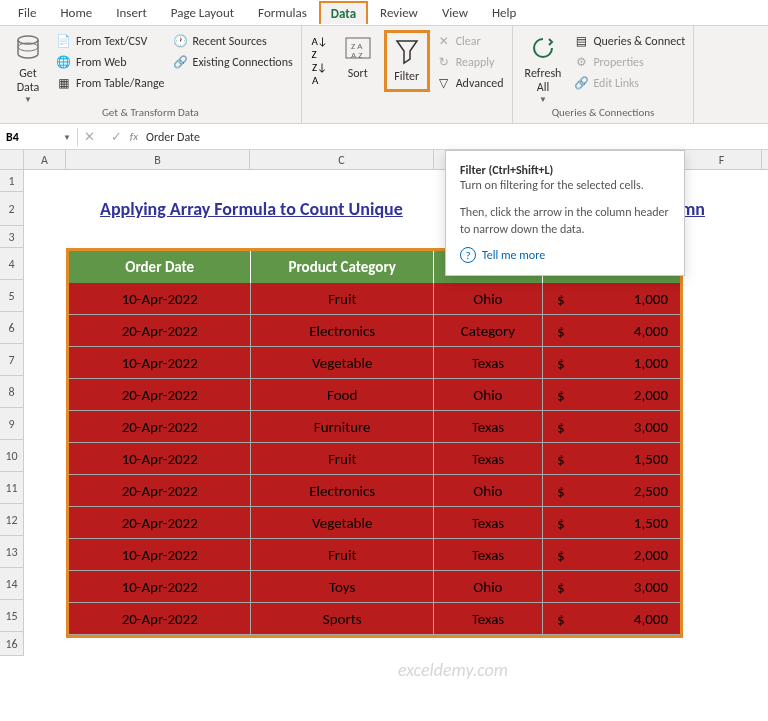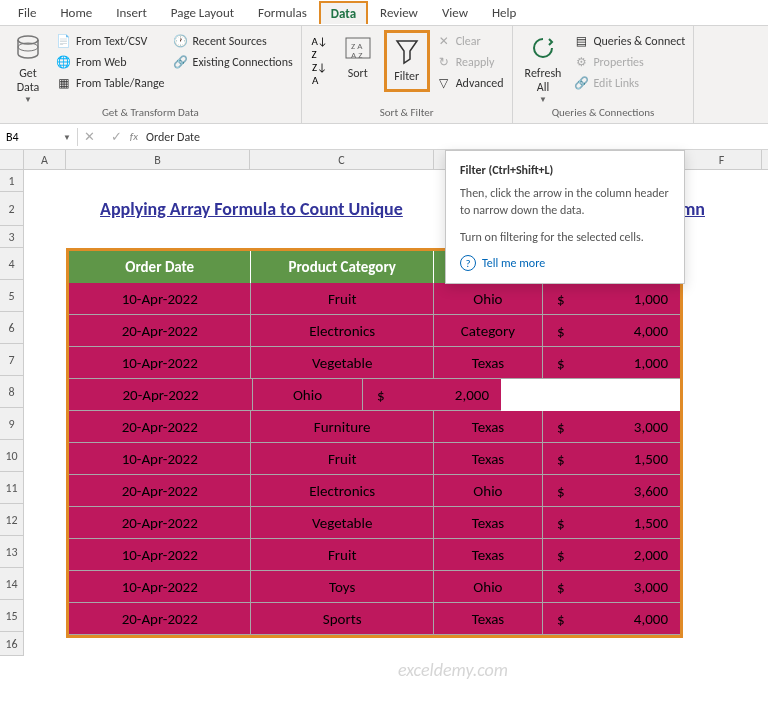--- a/index.html
+++ b/index.html
@@ -21,50 +21,50 @@
 .small-list { display: flex; flex-direction: column; gap: 3px; padding-top: 2px; }
 .small-btn { display: flex; align-items: center; gap: 4px; font-size: 12px; color: #333; padding: 1px 2px; }
 .small-btn .icon { width: 16px; height: 16px; display: flex; align-items: center; justify-content: center; }
 .sort-block { display: flex; flex-direction: column; gap: 2px; justify-content: center; }
 .sort-mini { width: 24px; height: 24px; display: flex; align-items: center; justify-content: center; border: 1px solid transparent; }
 .filter-highlight { border: 3px solid #e08b27; padding: 2px 4px; }
 .disabled { color: #ababab; }
 
 
 .formula-bar { display: flex; align-items: center; height: 26px; border-bottom: 1px solid #d4d4d4; background: #fff; }
-.name-box { width: 78px; border-right: 1px solid #d4d4d4; padding: 2px 6px; font-size: 12px; display: flex; align-items: center; justify-content: space-between; }
+.name-box { width: 78px; border-right: 1px solid #d4d4d4; padding: 2px 6px; font-size: 12px; display: flex; align-items: center; justify-content: space-between; font-weight: bold; }
 .fx-box { display: flex; align-items: center; padding: 0 8px; gap: 8px; flex: 1; }
 .fx-label { font-style: italic; color: #888; font-size: 11px; }
 .fx-val { font-size: 12px; color: #333; }
 .fx-btns { display: flex; gap: 10px; color: #aaa; }
 
 
 .grid-wrap { position: relative; }
 .colheads { display: flex; background: #f0f0f0; border-bottom: 1px solid #ccc; height: 20px; }
 .corner { width: 24px; border-right: 1px solid #ccc; background: #f0f0f0; }
 .ch { border-right: 1px solid #ccc; text-align: center; font-size: 12px; color: #555; line-height: 20px; }
 .w-a { width: 42px; } .w-b { width: 184px; } .w-c { width: 184px; } .w-d { width: 110px; } .w-e { width: 138px; } .w-f { width: 80px; }
 .rowhead { width: 24px; border-right: 1px solid #ccc; border-bottom: 1px solid #ccc; background: #f0f0f0; text-align: center; font-size: 12px; color: #555; display: flex; align-items: center; justify-content: center; }
 
 
 .title-cell { font-family: 'Calibri'; font-size: 18px; font-weight: 700; color: #323399; text-decoration: underline; text-decoration-color: #323399; padding-left: 20px; display: flex; align-items: center; height: 100%; }
 .tbl { position: absolute; left: 90px; top: 30px; width: 617px; }
 .tbl-outline { border: 3px solid #e08b27; }
 .tbl-row { display: flex; height: 32px; }
 .tbl-head { background: #5f9648; color: #fff; font-weight: 700; font-size: 15px; }
 .tbl-head .c { border-right: 1px solid #fff; }
-.tbl-data .c { border-right: 1px solid #a8a8a8; border-bottom: 1px solid #a8a8a8; background: #be185d; color: #000; font-size: 15px; }
+.tbl-data .c { border-right: 1px solid #a8a8a8; border-bottom: 1px solid #a8a8a8; background: #b91c1c; color: #000; font-size: 15px; }
 .c { display: flex; align-items: center; justify-content: center; }
 .c1 { width: 184px; } .c2 { width: 184px; } .c3 { width: 110px; } .c4 { width: 138px; justify-content: space-between; padding: 0 12px; border-right: none !important; }
 .c4 .dollar { padding-left: 2px; }
 .c4 .num { }
 
 
 .tooltip { position: absolute; left: 445px; top: 150px; width: 240px; background: #fff; border: 1px solid #c6c6c6; box-shadow: 0 4px 12px rgba(0,0,0,.15); padding: 12px 14px; z-index: 100; font-size: 12px; }
-.tooltip .tt-title { font-weight: 700; color: #333; margin-bottom: 8px; }
+.tooltip .tt-title { font-weight: 700; color: #333; }
 .tooltip p { color: #555; margin-bottom: 10px; line-height: 1.4; }
 .tooltip .tt-link { color: #0067b8; display: flex; align-items: center; gap: 6px; }
 .tooltip .qmark { width: 16px; height: 16px; border: 1.5px solid #0067b8; border-radius: 50%; display: flex; align-items: center; justify-content: center; font-size: 11px; }
 
 
 .watermark { position: absolute; bottom: 40px; right: 260px; opacity: .35; font-style: italic; color: #888; font-size: 18px; }
 
 .chev { font-size: 8px; color: #666; }
 </style>
 </head>
@@ -161,21 +161,20 @@
         <div class="small-btn disabled">
             <span class="icon">↻</span>
             <span>Reapply</span>
           </div>
         <div class="small-btn">
             <span class="icon">▽</span>
             <span>Advanced</span>
           </div>
       </div>
     </div>
-    <div class="group-label">Sort &amp; Filter</div>
   </div>
 
   <div class="group">
     <div class="group-buttons">
       <div class="big-btn">
         <span class="icon">
             <svg width="28" height="28">
               <path d="M14 5a9 9 0 1 0 9 9" fill="none" stroke="#217346" stroke-width="2"></path>
               <path d="M20 5l3 3l-3 3" fill="none" stroke="#217346" stroke-width="2"></path>
             </svg>
@@ -317,20 +316,21 @@
           <div class="c c1">10-Apr-2022</div>
           <div class="c c2">Vegetable</div>
           <div class="c c3">Texas</div>
           <div class="c c4">
             <span class="dollar">$</span>
             <span class="num">1,000</span>
           </div>
         </div>
         <div class="tbl-row tbl-data">
           <div class="c c1">20-Apr-2022</div>
+          <div class="c c2">Food</div>
           <div class="c c3">Ohio</div>
           <div class="c c4">
             <span class="dollar">$</span>
             <span class="num">2,000</span>
           </div>
         </div>
         <div class="tbl-row tbl-data">
           <div class="c c1">20-Apr-2022</div>
           <div class="c c2">Furniture</div>
           <div class="c c3">Texas</div>
@@ -347,21 +347,21 @@
             <span class="dollar">$</span>
             <span class="num">1,500</span>
           </div>
         </div>
         <div class="tbl-row tbl-data">
           <div class="c c1">20-Apr-2022</div>
           <div class="c c2">Electronics</div>
           <div class="c c3">Ohio</div>
           <div class="c c4">
             <span class="dollar">$</span>
-            <span class="num">3,600</span>
+            <span class="num">2,500</span>
           </div>
         </div>
         <div class="tbl-row tbl-data">
           <div class="c c1">20-Apr-2022</div>
           <div class="c c2">Vegetable</div>
           <div class="c c3">Texas</div>
           <div class="c c4">
             <span class="dollar">$</span>
             <span class="num">1,500</span>
           </div>
@@ -392,21 +392,21 @@
             <span class="dollar">$</span>
             <span class="num">4,000</span>
           </div>
         </div>
       </div>
   </div>
 </div>
 
 <div class="tooltip">
   <div class="tt-title">Filter (Ctrl+Shift+L)</div>
+  <p>Turn on filtering for the selected cells.</p>
   <p>Then, click the arrow in the column header to narrow down the data.</p>
-  <p>Turn on filtering for the selected cells.</p>
   <div class="tt-link">
     <span class="qmark">?</span>
     <span>Tell me more</span>
   </div>
 </div>
 
 <div class="watermark">exceldemy.com</div>
 
 </body></html>

